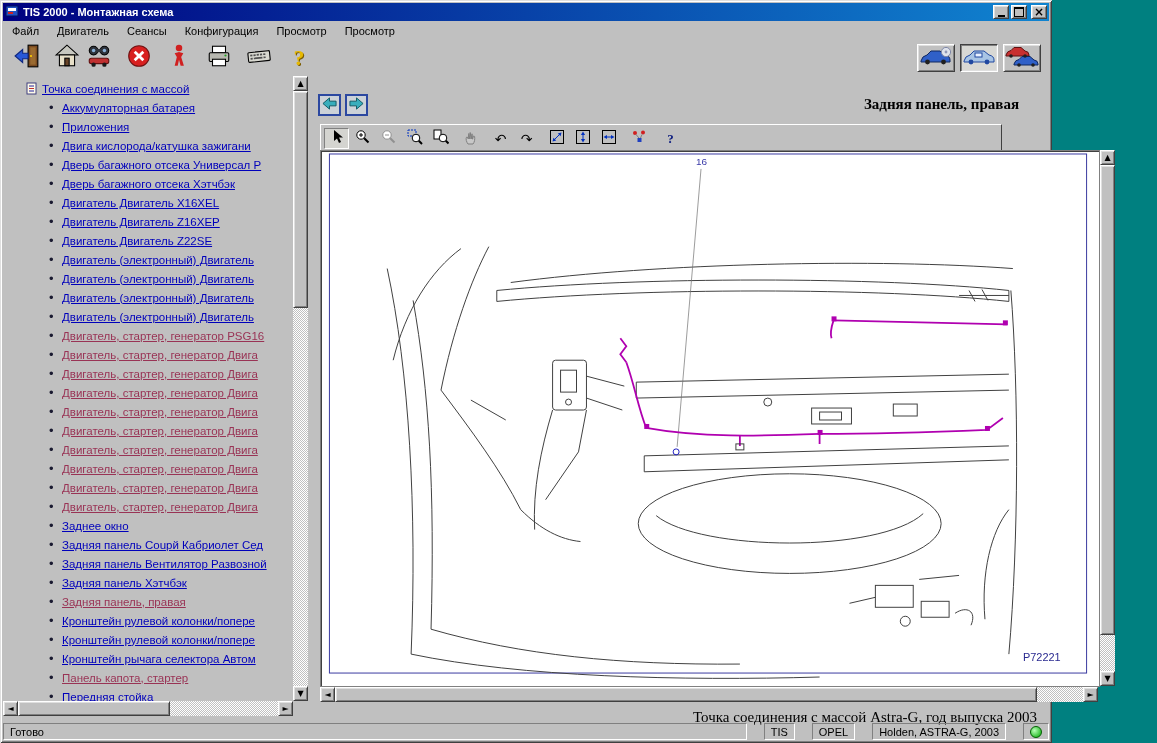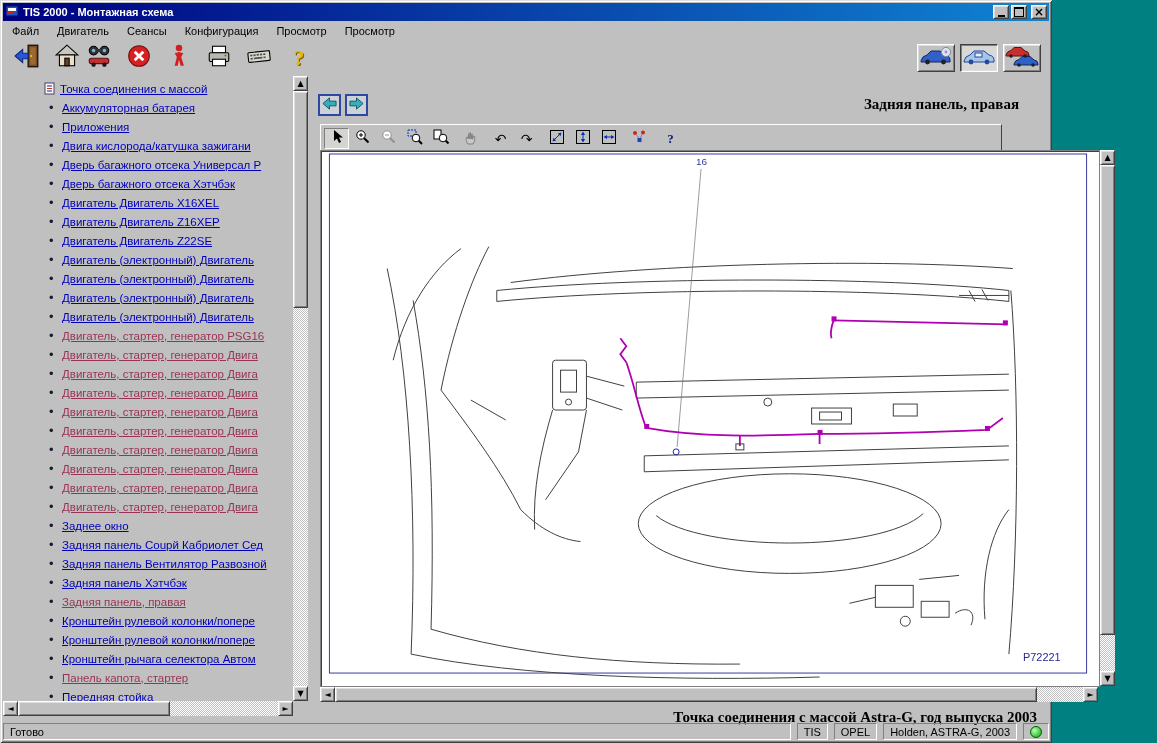--- a/index.html
+++ b/index.html
@@ -28,21 +28,21 @@
   .right-group{margin-left:auto;display:flex;gap:5px}
   .bigbtn{width:38px;height:28px;background:#c0c0c0;border:1px solid;border-color:#fff #404040 #404040 #fff;
     box-shadow:inset 1px 1px 0 #dfdfdf,inset -1px -1px 0 #808080;display:flex;align-items:center;justify-content:center;padding:0;cursor:default}
   .bigbtn.pressed{border-color:#404040 #fff #fff #404040;box-shadow:inset 1px 1px 0 #808080,inset -1px -1px 0 #dfdfdf;background:#d8d8d4}
   .help-glyph{font:bold 22px/22px "Liberation Serif",serif;color:#e6b800;text-shadow:1px 1px 0 #7a5c00}
 
   
   .sidebar{position:absolute;left:3px;top:76px;width:305px;bottom:27px}
   .tree{position:absolute;left:0;top:0;right:15px;bottom:15px;overflow:hidden;padding-top:3px}
   .tree-row{height:19px;display:flex;align-items:center;padding-left:46px;white-space:nowrap}
-  .tree-row.root{padding-left:41px}
+  .tree-row.root{padding-left:23px}
   .tree-icon{width:16px;display:flex;align-items:center}
   .bullet{width:13px;font-size:13px;color:#1a1a30;line-height:10px}
   .tree-link{color:var(--link,#0000bb);font-size:11.5px;text-decoration:underline;cursor:pointer}
   .tree-link.visited{color:var(--link-visited,#993355)}
 
   
   .sb-btn{width:15px;height:15px;flex:0 0 auto;background:#c0c0c0;border:1px solid;border-color:#fff #404040 #404040 #fff;
     box-shadow:inset 1px 1px 0 #dfdfdf,inset -1px -1px 0 #808080;display:flex;align-items:center;justify-content:center;
     font:8px/8px "DejaVu Sans",sans-serif;color:#000;padding:0;cursor:default}
   .vscroll{display:flex;flex-direction:column;width:15px}
@@ -64,24 +64,24 @@
   .draw-toolbar{position:absolute;left:10px;top:48px;right:47px;height:25px;background:#c0c0c0;border:1px solid;
     border-color:#fff #404040 #404040 #fff;display:flex;align-items:center;padding:1px 3px;gap:1px}
   .dtool{width:25px;height:21px;background:transparent;border:1px solid transparent;display:flex;align-items:center;justify-content:center;padding:0;cursor:default}
   .dtool.pressed{border-color:#808080 #fff #fff #808080;background:#d4d4d0}
   .dtool .uglyph{font:14px/14px "DejaVu Sans",sans-serif;color:#000}
   .dtool .qglyph{font:bold 13px/13px "Liberation Serif",serif;color:#102080}
   .diagram{position:absolute;left:10px;top:74px;width:778px;height:535px;background:#fff;border:1px solid #808080;
     box-shadow:inset 1px 1px 0 #404040}
   .dia-v{position:absolute;left:790px;top:74px;height:536px}
   .dia-h{position:absolute;left:10px;top:611px;width:778px}
-  .viewer-footer{position:absolute;right:12px;top:633px;font-family:"Liberation Serif",serif;font-weight:bold;font-size:15px;color:#000}
-
-  
-  .statusbar{position:absolute;left:3px;right:3px;bottom:3px;height:17px;display:flex;gap:6px;font-size:11px}
+  .viewer-footer{position:absolute;right:12px;top:633px;font-family:"Liberation Serif",serif;font-weight:normal;font-size:15px;color:#000}
+
+  
+  .statusbar{position:absolute;left:3px;right:3px;bottom:3px;height:17px;display:flex;gap:17px;font-size:11px}
   .scell{border:1px solid;border-color:#808080 #fff #fff #808080;padding:0 6px;display:flex;align-items:center;white-space:nowrap}
   .scell.grow{flex:1}
   .led-dot{width:10px;height:10px;border-radius:50%;background:radial-gradient(circle at 35% 35%,#b6ffb6,var(--status-ok,#00a000));border:1px solid #006000}
 
   
   .dl{stroke:#404040;fill:none;stroke-width:1}
   .dl-thin{stroke:#707070;fill:none;stroke-width:.7}
   .harness{stroke:var(--harness,#b000b0);fill:none;stroke-width:1.8}
   .harness-dot{fill:var(--harness,#b000b0)}
   .frame{stroke:#3a3aa0;fill:none}

